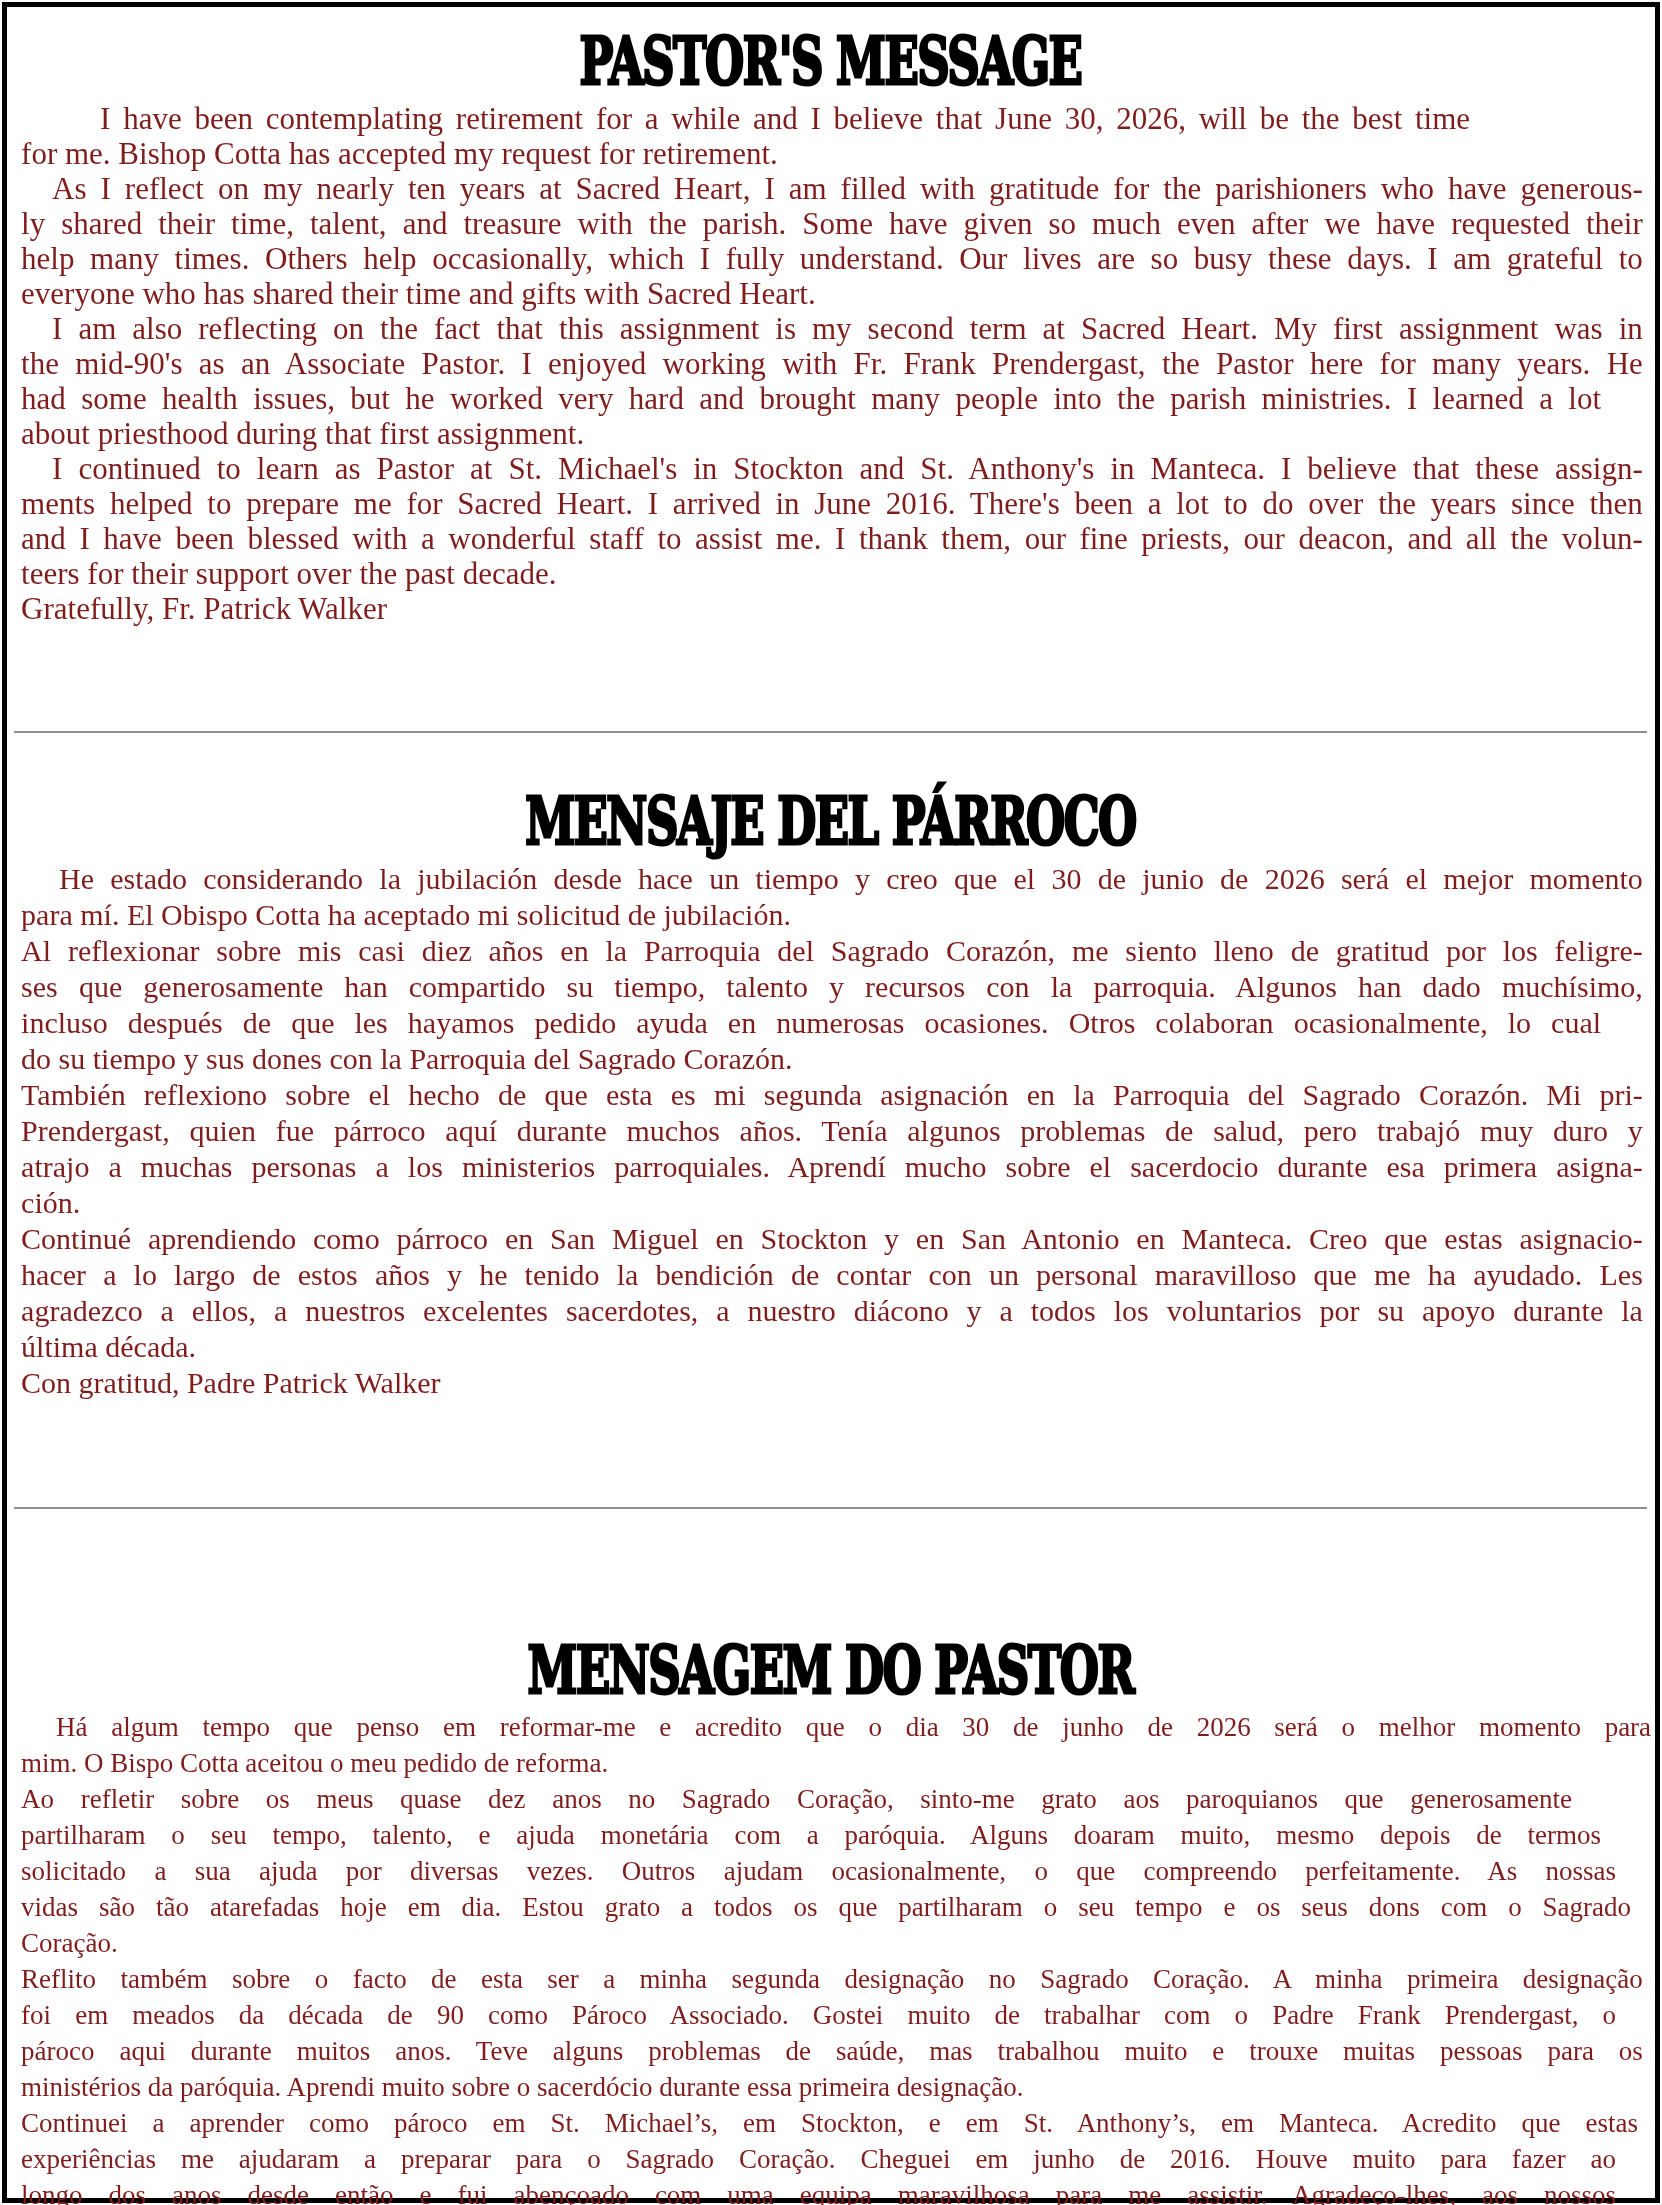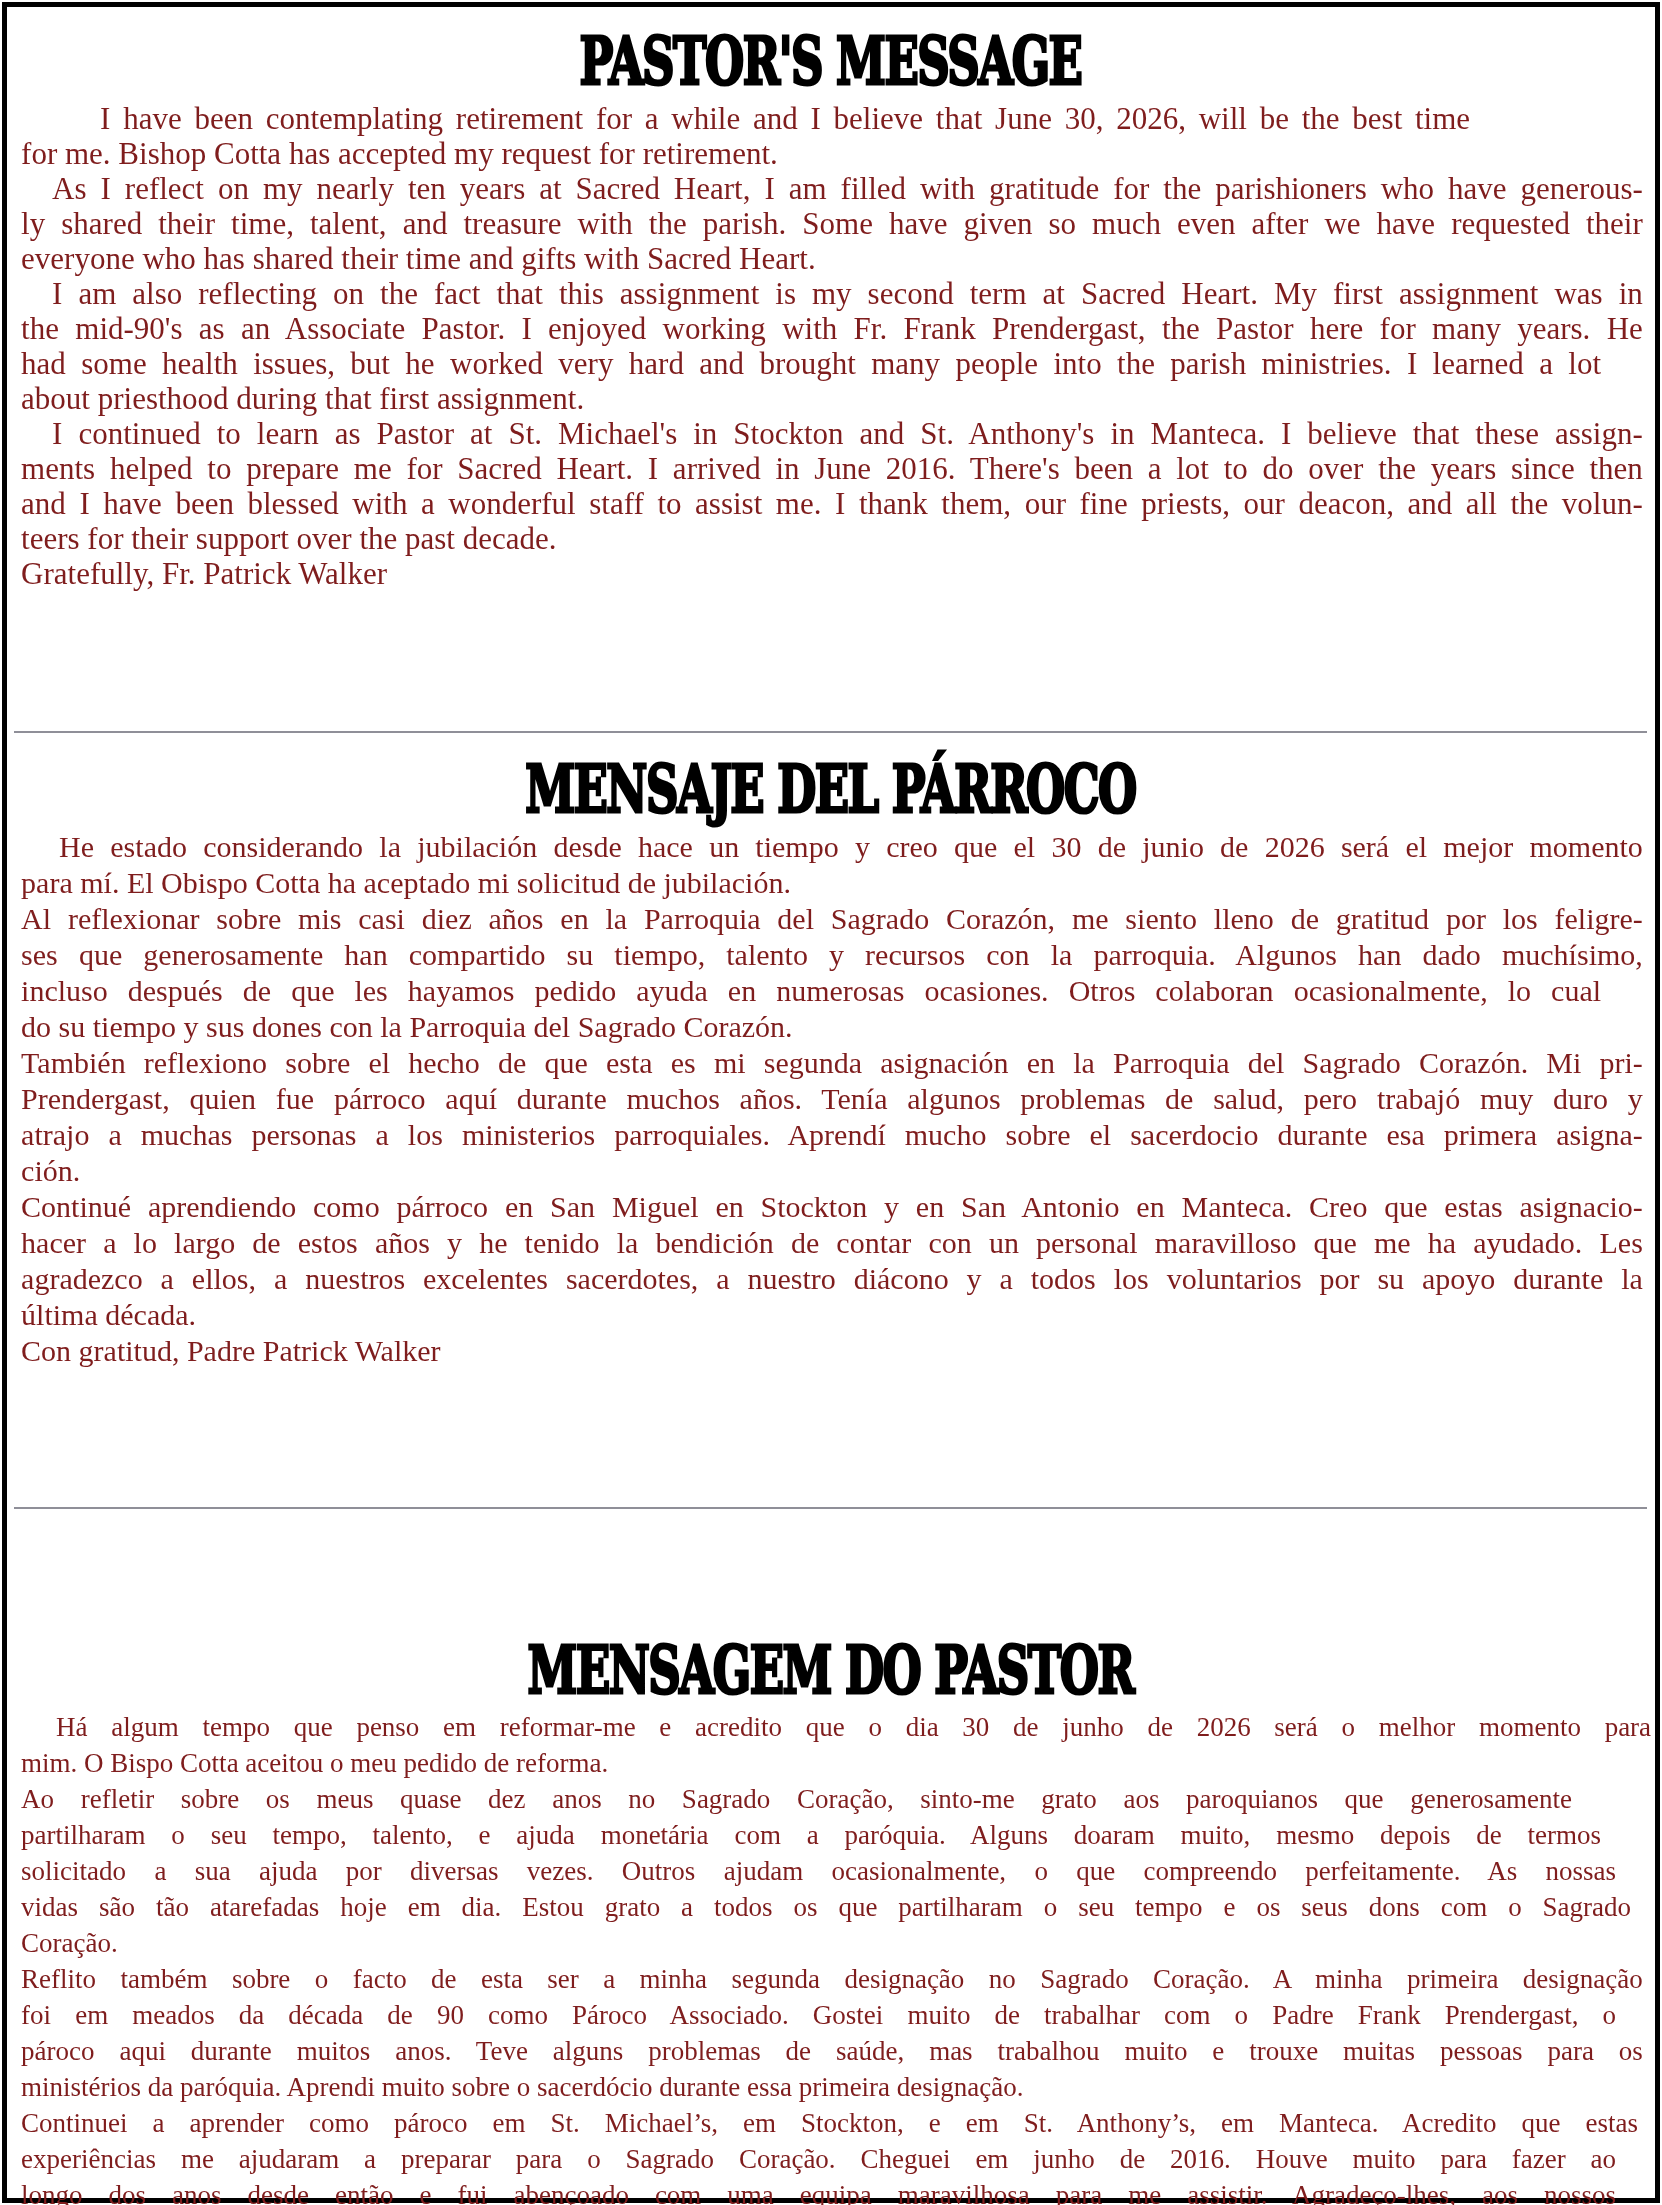--- a/index.html
+++ b/index.html
@@ -37,36 +37,37 @@
 
   <div class="section" style="top:0;height:724px;">
     <div class="heading" style="top:16px;font-size:45px;">
       <span>PASTOR'S MESSAGE</span>
     </div>
     <div class="body-text" style="top:94px;font-size:31px;line-height:35px;">
       <span class="line indent just" style="width:1449px;padding-left:79px;box-sizing:border-box;">I have been contemplating retirement for a while and I believe that June 30, 2026, will be the best time</span>
       <span class="line">for me.  Bishop Cotta has accepted my request for retirement.</span>
       <span class="line indent-sm just">As I reflect on my nearly ten years at Sacred Heart, I am filled with gratitude for the parishioners who have generous-</span>
       <span class="line just">ly shared their time, talent, and treasure with the parish.  Some have given so much even after we have requested their</span>
+      <span class="line just">help many times.  Others help occasionally, which I fully understand.  Our lives are so busy these days.  I am grateful to</span>
       <span class="line">everyone who has shared their time and gifts with Sacred Heart.</span>
       <span class="line indent-sm just">I am also reflecting on the fact that this assignment is my second term at Sacred Heart.  My first assignment was in</span>
       <span class="line just">the mid-90's as an Associate Pastor.  I enjoyed working with Fr. Frank Prendergast, the Pastor here for many years.  He</span>
       <span class="line just" style="width:1580px;">had some health issues, but he worked very hard and brought many people into the parish ministries.  I learned a lot</span>
       <span class="line">about priesthood during that first assignment.</span>
       <span class="line indent-sm just">I continued to learn as Pastor at St. Michael's in Stockton and St. Anthony's in Manteca.  I believe that these assign-</span>
       <span class="line just">ments helped to prepare me for Sacred Heart.  I arrived in June 2016.  There's been a lot to do over the years since then</span>
       <span class="line just">and I have been blessed with a wonderful staff to assist me.  I thank them, our fine priests, our deacon, and all the volun-</span>
       <span class="line">teers for their support over the past decade.</span>
       <span class="line">Gratefully, Fr. Patrick Walker</span>
     </div>
   </div>
 
   <div class="divider" style="top:724px;"></div>
 
-  <div class="section" style="top:728px;height:776px;">
+  <div class="section" style="top:760px;height:776px;">
     <div class="heading" style="top:16px;font-size:45px;">
       <span>MENSAJE DEL PÁRROCO</span>
     </div>
     <div class="body-text" style="top:94px;font-size:30px;line-height:36px;">
       <span class="line just" style="padding-left:38px;">He estado considerando la jubilación desde hace un tiempo y creo que el 30 de junio de 2026 será el mejor momento</span>
       <span class="line">para mí. El Obispo Cotta ha aceptado mi solicitud de jubilación.</span>
       <span class="line just">Al reflexionar sobre mis casi diez años en la Parroquia del Sagrado Corazón, me siento lleno de gratitud por los feligre-</span>
       <span class="line just">ses que generosamente han compartido su tiempo, talento y recursos con la parroquia. Algunos han dado muchísimo,</span>
       <span class="line just" style="width:1580px;">incluso después de que les hayamos pedido ayuda en numerosas ocasiones. Otros colaboran ocasionalmente, lo cual</span>
       <span class="line">do su tiempo y sus dones con la Parroquia del Sagrado Corazón.</span>

